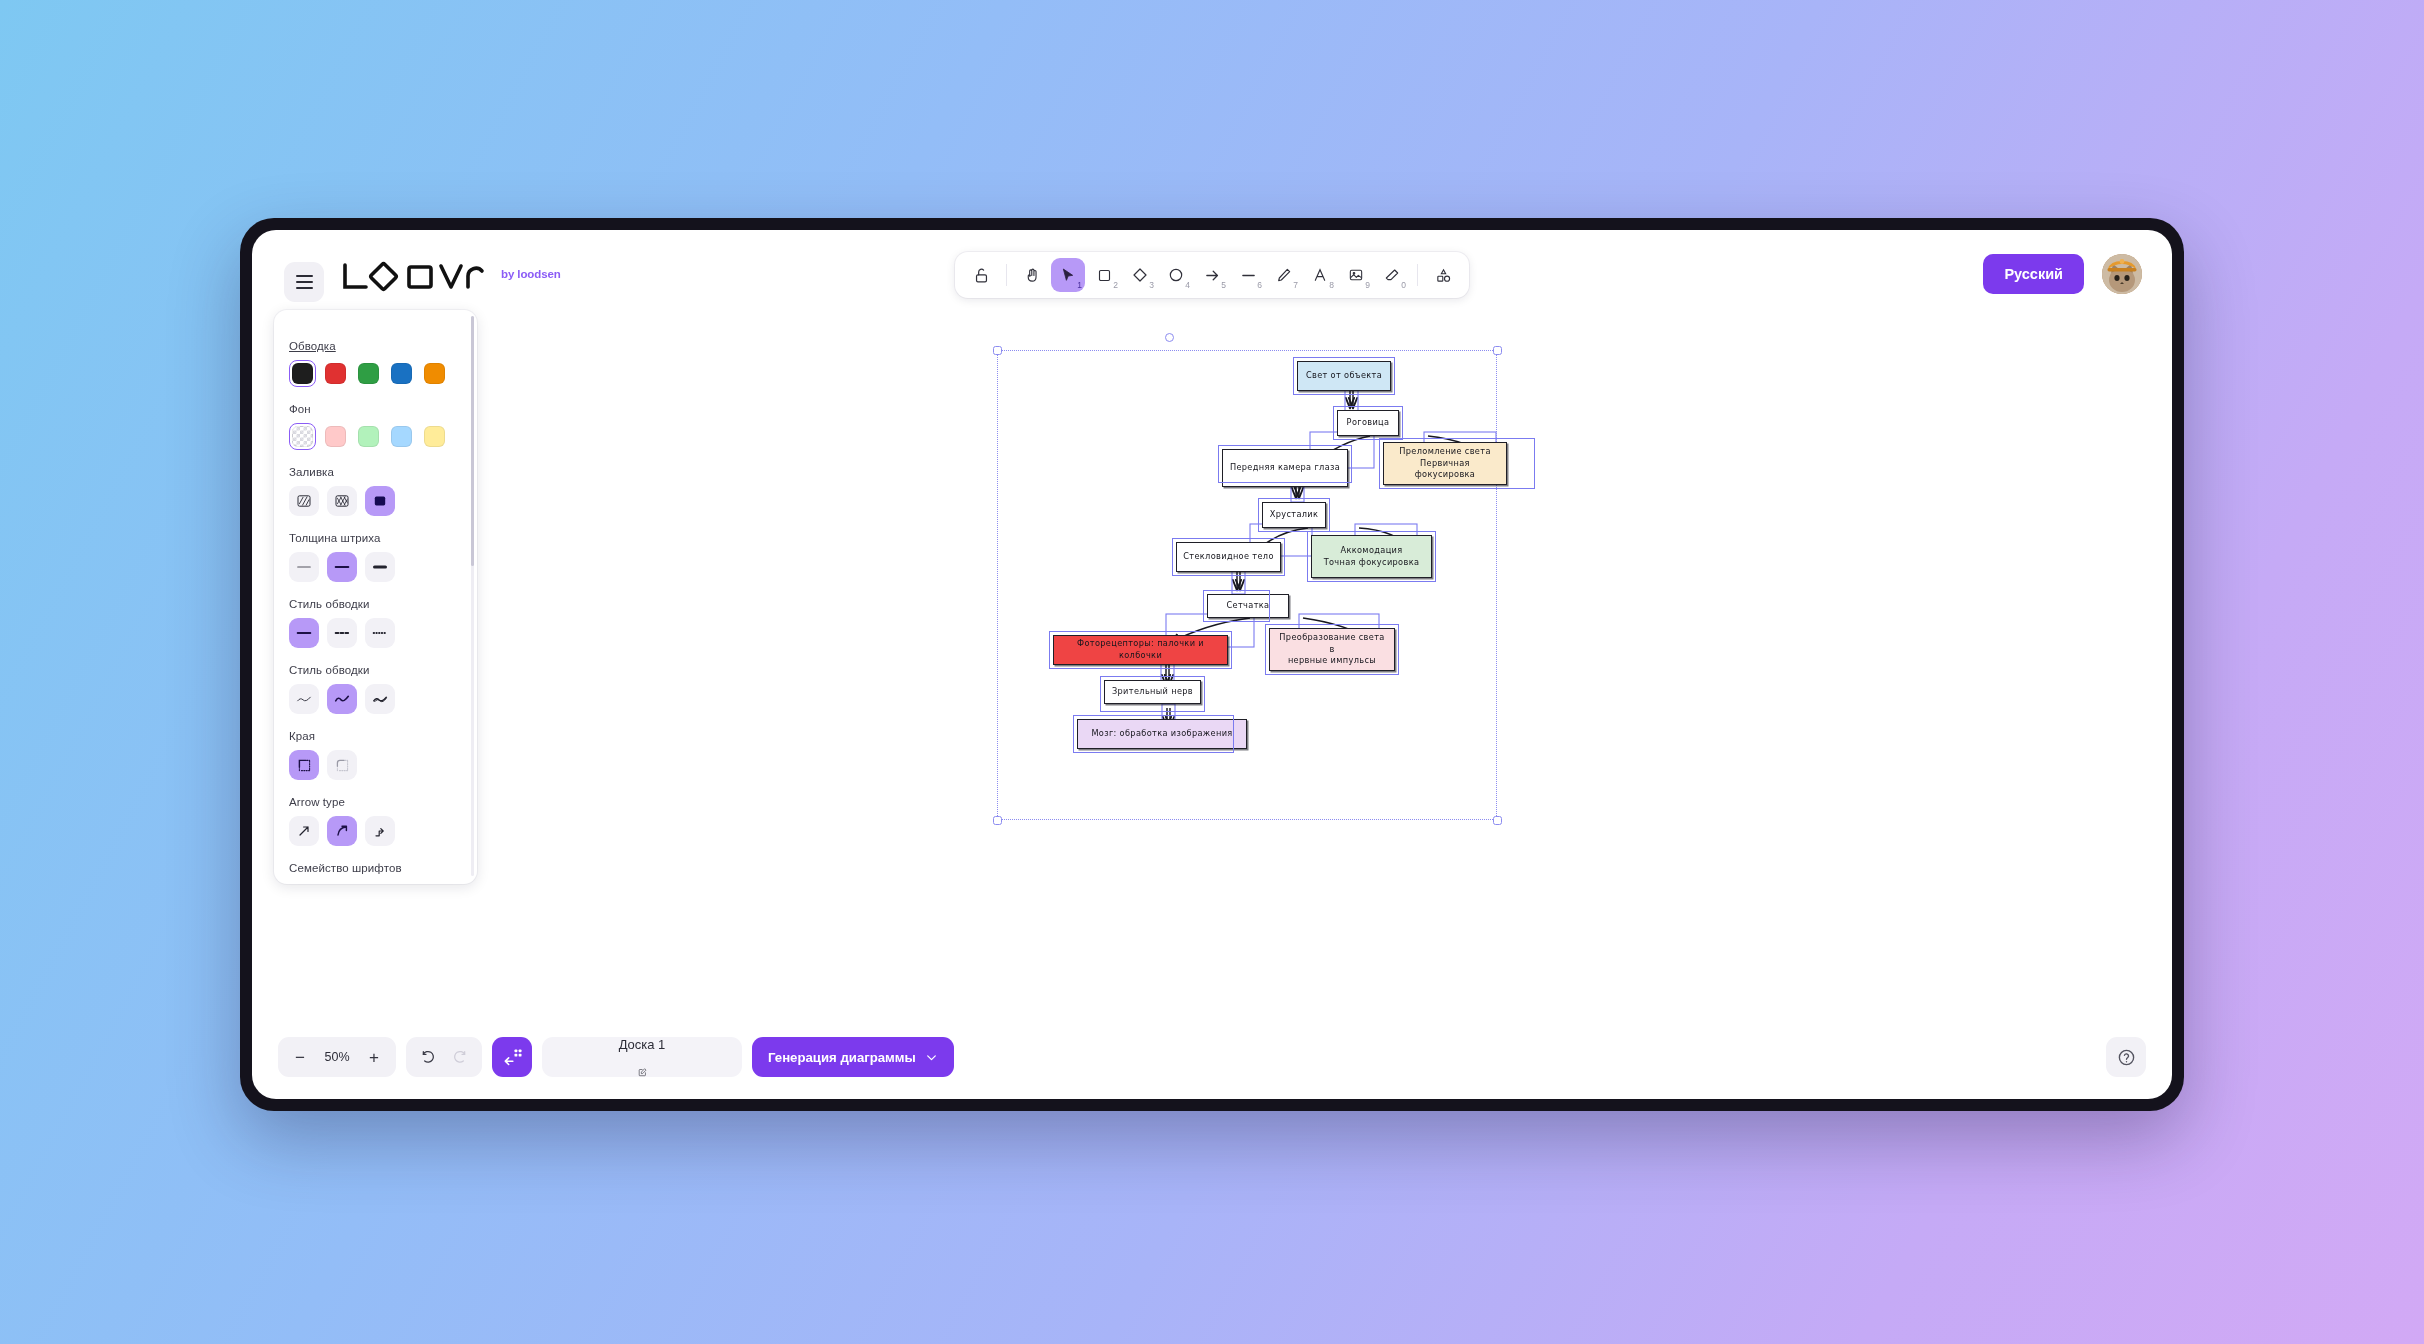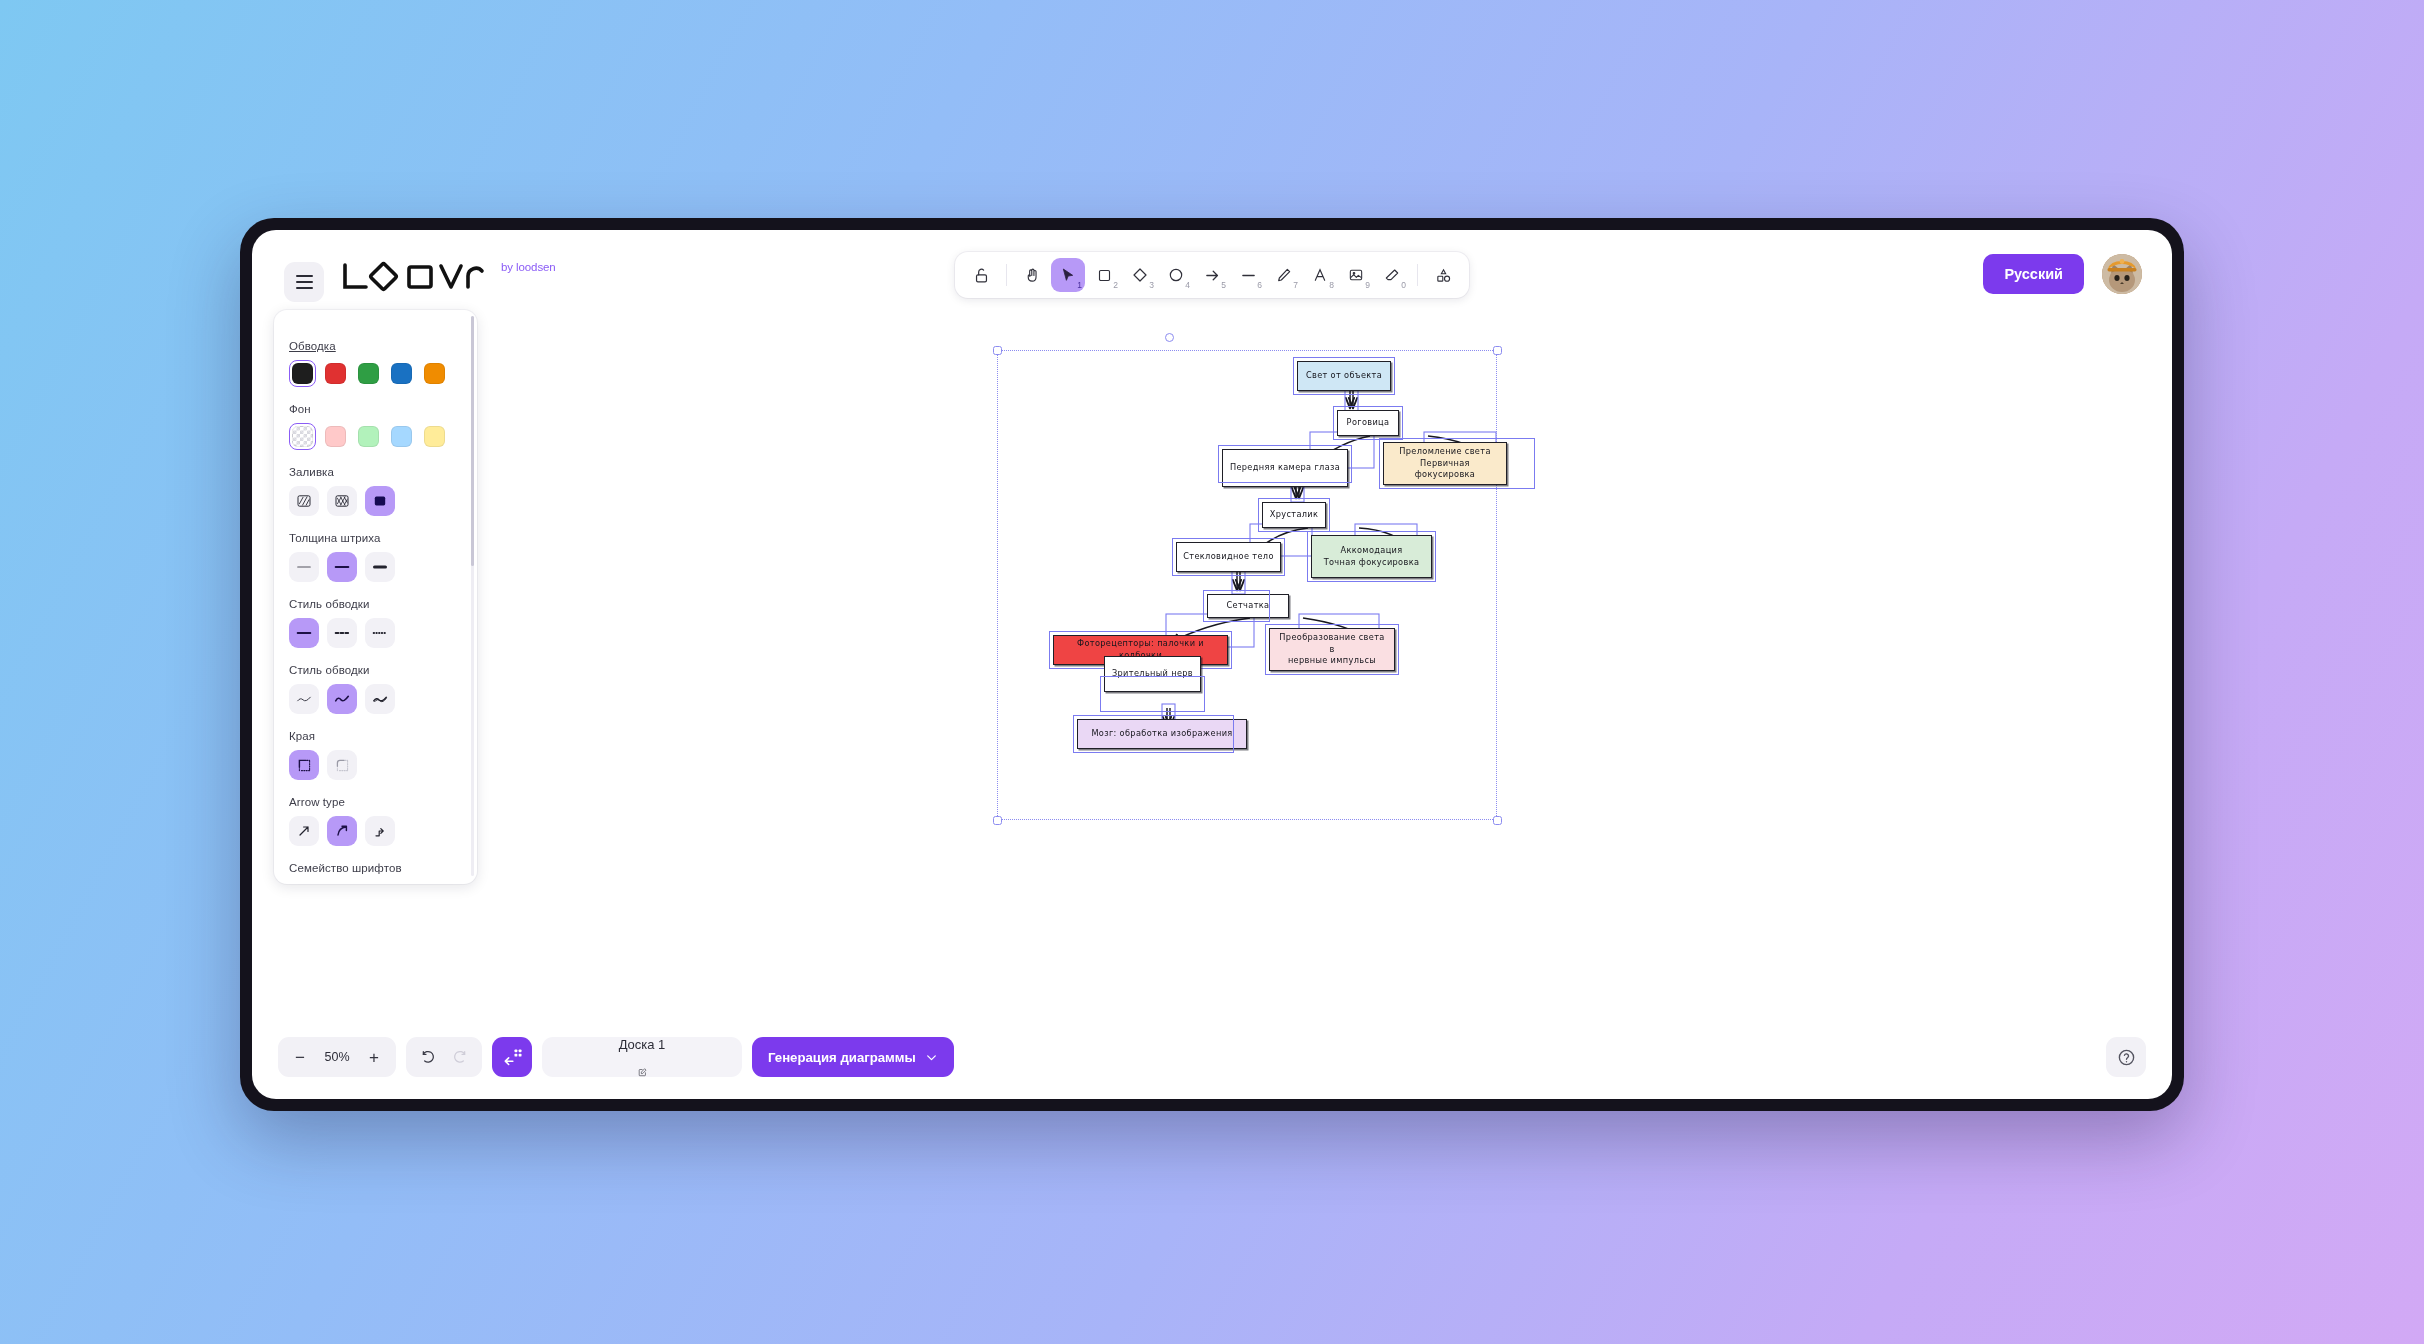--- a/index.html
+++ b/index.html
@@ -34,22 +34,22 @@
     background: #f1f0f5;
     display: flex; align-items: center; justify-content: center;
     flex-direction: column; gap: 4px;
     cursor: pointer;
   }
   .hamburger span { display: block; width: 17px; height: 2px; background: #2b2b35; border-radius: 2px; }
 
   .brand { position: absolute; left: 88px; top: 30px; display: flex; align-items: flex-start; }
   .brand-mark { height: 34px; }
   .brand-by {
-    font-size: 11.5px; color: #8b5cf6; margin-left: 3px; margin-top: 1px;
-    letter-spacing: -.1px; font-weight: 400;
+    font-size: 11.5px; color: #8b5cf6; margin-left: 3px; margin-top: 8px;
+    letter-spacing: -.1px; font-weight: 700;
   }
 
   
   .toolbar {
     position: absolute; left: 50%; top: 22px; transform: translateX(-50%);
     height: 46px;
     background: #ffffff;
     border-radius: 13px;
     box-shadow: 0 2px 10px rgba(20,18,45,.10), 0 0 0 1px rgba(30,25,70,.05);
     display: flex; align-items: center; padding: 0 9px; gap: 2px;
@@ -596,21 +596,21 @@
     <div class="node" style="left:955px;top:364px;width:82px;height:24px;background:#ffffff">Сетчатка</div>
     <div class="nodesel" style="left:951px;top:360px;width:67px;height:32px"></div>
 
     <div class="node" style="left:801px;top:405px;width:175px;height:30px;background:#ef4444">Фоторецепторы: палочки и колбочки</div>
     <div class="nodesel" style="left:797px;top:401px;width:183px;height:38px"></div>
 
     <div class="node" style="left:1017px;top:398px;width:126px;height:43px;background:#fadfe2;white-space:pre-line">Преобразование света в
 нервные импульсы</div>
     <div class="nodesel" style="left:1013px;top:394px;width:134px;height:51px"></div>
 
-    <div class="node" style="left:852px;top:426px;width:97px;height:36px;background:#ffffff">Зрительный нерв</div>
+    <div class="node" style="left:852px;top:450px;width:97px;height:24px;background:#ffffff">Зрительный нерв</div>
     <div class="nodesel" style="left:848px;top:446px;width:105px;height:36px"></div>
 
     <div class="node" style="left:825px;top:489px;width:170px;height:30px;background:#ead8f5">Мозг: обработка изображения</div>
     <div class="nodesel" style="left:821px;top:485px;width:161px;height:38px"></div>
   </div>
 
   <div class="botbar">
     <div class="pill">
       <div class="pill-btn">−</div>
       <div class="zoomval">50%</div>

